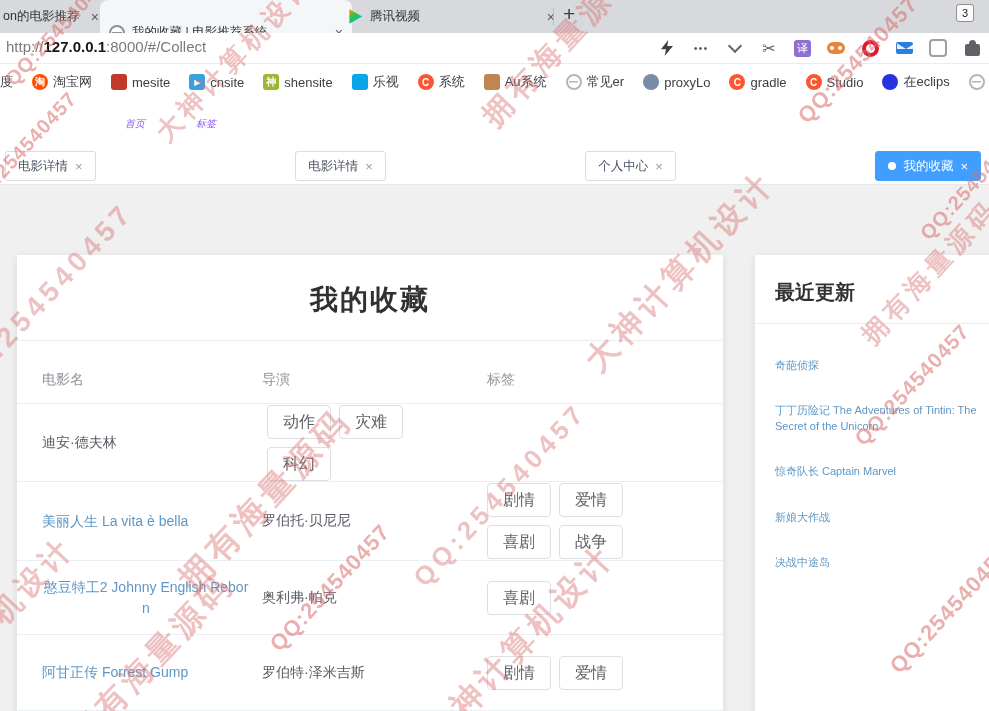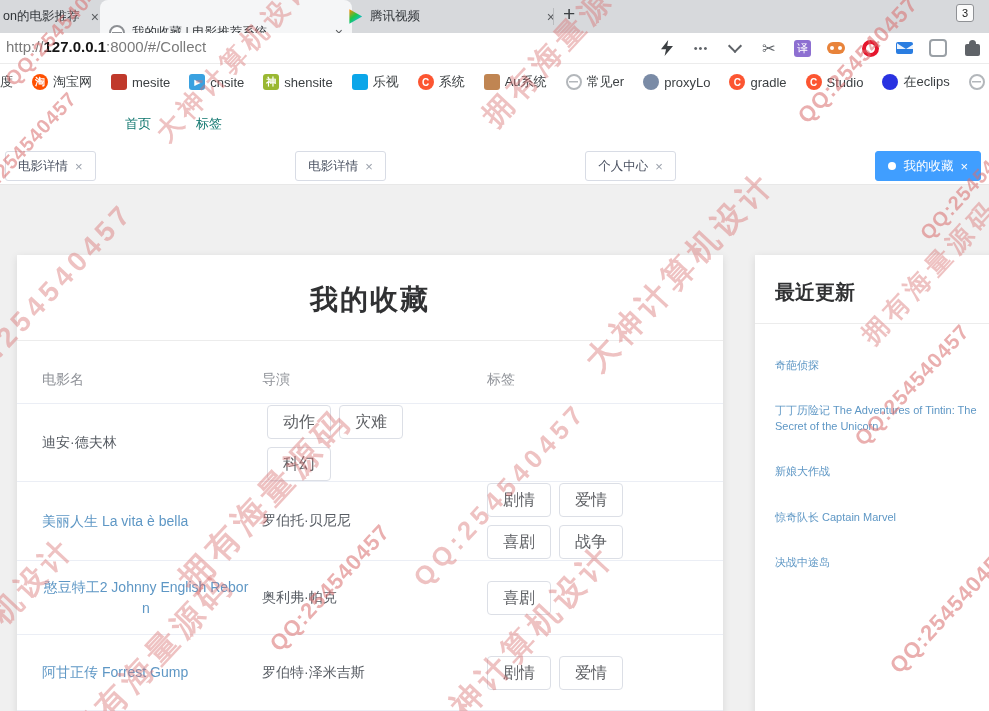--- a/index.html
+++ b/index.html
@@ -44,21 +44,21 @@
 
   .bookmarksbar{position:absolute;top:64px;left:0;right:0;height:36px;background:#fff;display:flex;align-items:center;gap:19px;overflow:hidden;}
   .bm{display:inline-flex;align-items:center;gap:5px;font-size:13px;color:#3c4043;white-space:nowrap;flex:none;}
   .bm-chip{width:16px;height:16px;display:inline-flex;align-items:center;justify-content:center;color:#fff;font-size:10px;font-weight:bold;flex:none;}
   .bm-chip.circle{border-radius:50%;}
   .bm-chip.square{border-radius:3px;}
   .bm-chip.globe{border-radius:50%;border:2px solid #b3b7bb;box-sizing:border-box;background:linear-gradient(#b3b7bb,#b3b7bb) center/9px 1.5px no-repeat,#fff;}
 
   
   .site-nav{position:absolute;top:100px;left:0;right:0;height:48px;background:#fff;}
-  .nav-item{position:absolute;top:0;height:48px;display:flex;align-items:center;font-size:13px;color:#0f766e;}
+  .nav-item{position:absolute;top:0;height:48px;display:flex;align-items:center;font-size:10px;color:#8b5cf6;font-style:italic;}
   .nav-home{left:125px;}
   .nav-tags{left:196px;}
 
   .tagbar{position:absolute;top:148px;left:0;right:0;height:37px;background:#fff;border-bottom:1px solid #e8e8e8;display:flex;align-items:center;padding-left:5px;box-sizing:border-box;justify-content:space-between;}
   .pagetab{height:30px;display:inline-flex;align-items:center;gap:7px;padding:0 12px;border:1px solid #d8dce5;border-radius:3px;background:#fff;font-size:12.5px;color:#495060;margin-right:8px;box-sizing:border-box;}
   .pagetab .ptclose{font-size:13px;color:#9aa0ab;}
   .pagetab.active{background:#409EFF;border-color:#409EFF;color:#fff;}
   .pagetab.active .ptclose{color:#fff;}
   .ptdot{width:8px;height:8px;border-radius:50%;background:#fff;}
 
@@ -272,22 +272,22 @@
           </div>
         </div>
     </div>
 
     <div class="side-card">
       <div class="side-title">最近更新</div>
       <div class="side-divider"></div>
       <div class="side-links" id="sidelinks">
           <a href="#">奇葩侦探</a>
           <a href="#">丁丁历险记 The Adventures of Tintin: The Secret of the Unicorn</a>
+          <a href="#">惊奇队长 Captain Marvel</a>
           <a href="#">新娘大作战</a>
-          <a href="#">惊奇队长 Captain Marvel</a>
           <a href="#">决战中途岛</a>
         </div>
     </div>
   </div>
 
   <div class="wm-layer" id="wm">
       <span class="wm small" style="left: 60px; top: 28px; font-size: 20px;">QQ:254540457</span>
       <span class="wm big" style="left: 235px; top: 58px; font-size: 26px;">大神计算机设计</span>
       <span class="wm big" style="left: 560px; top: 45px; font-size: 30px;">拥有海量源码</span>
       <span class="wm small" style="left: 858px; top: 60px; font-size: 22px;">QQ:254540457</span>

